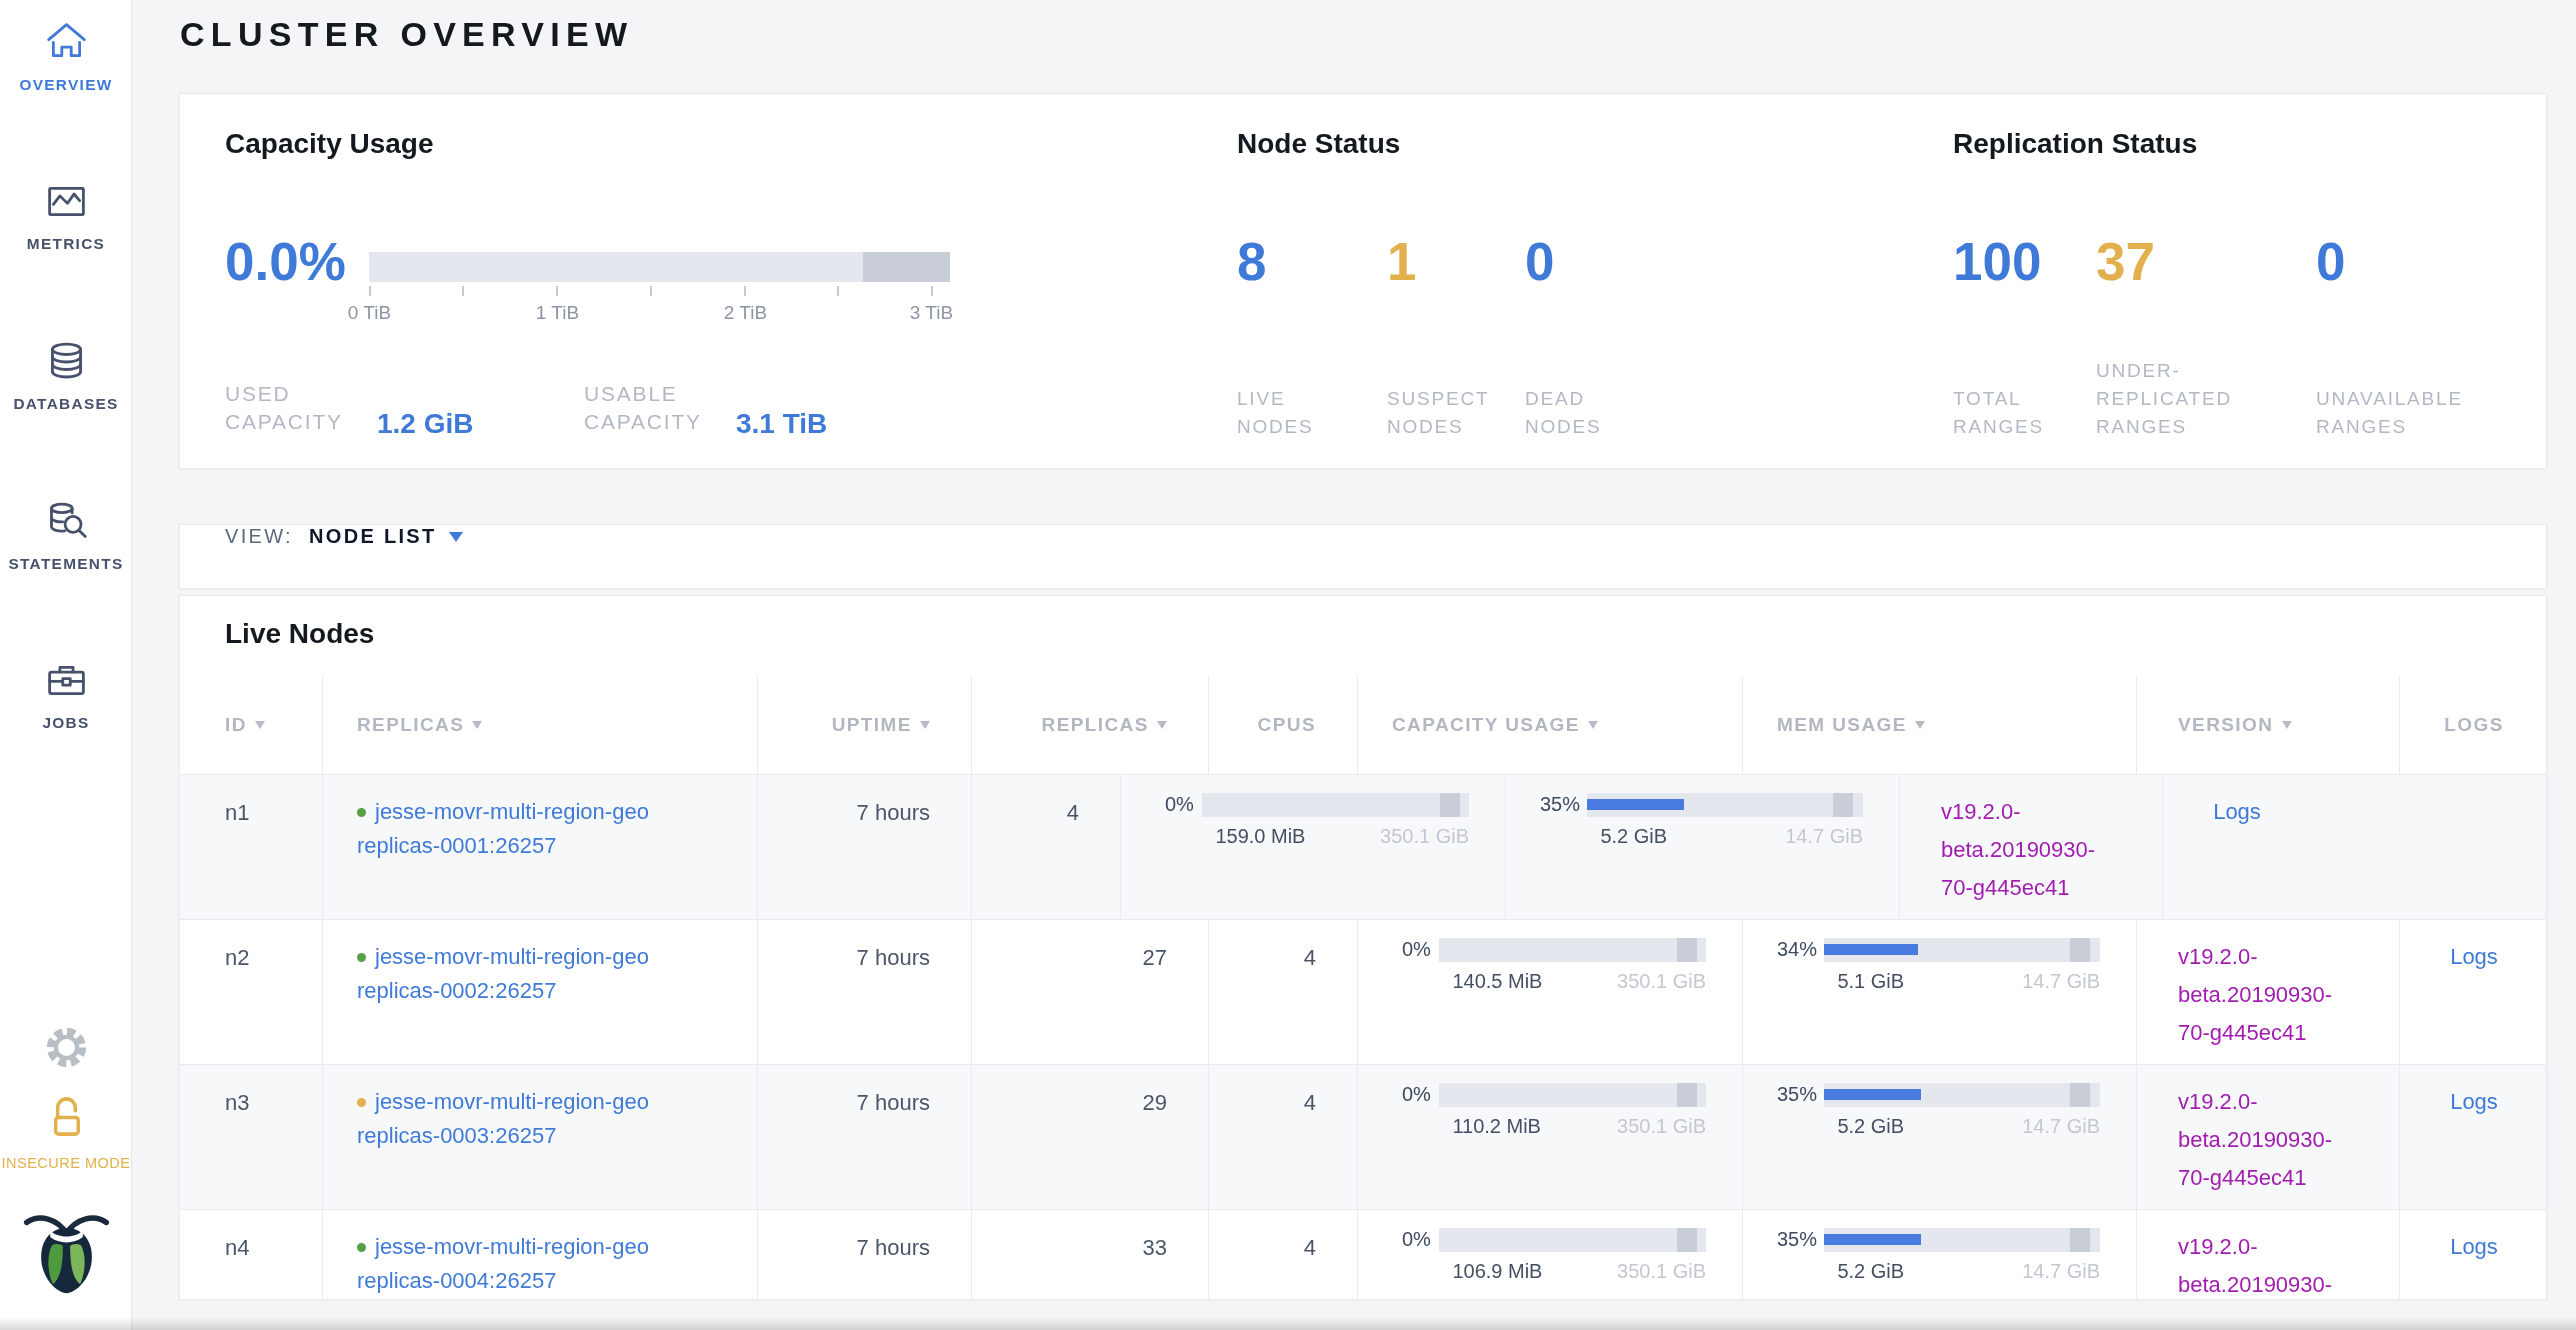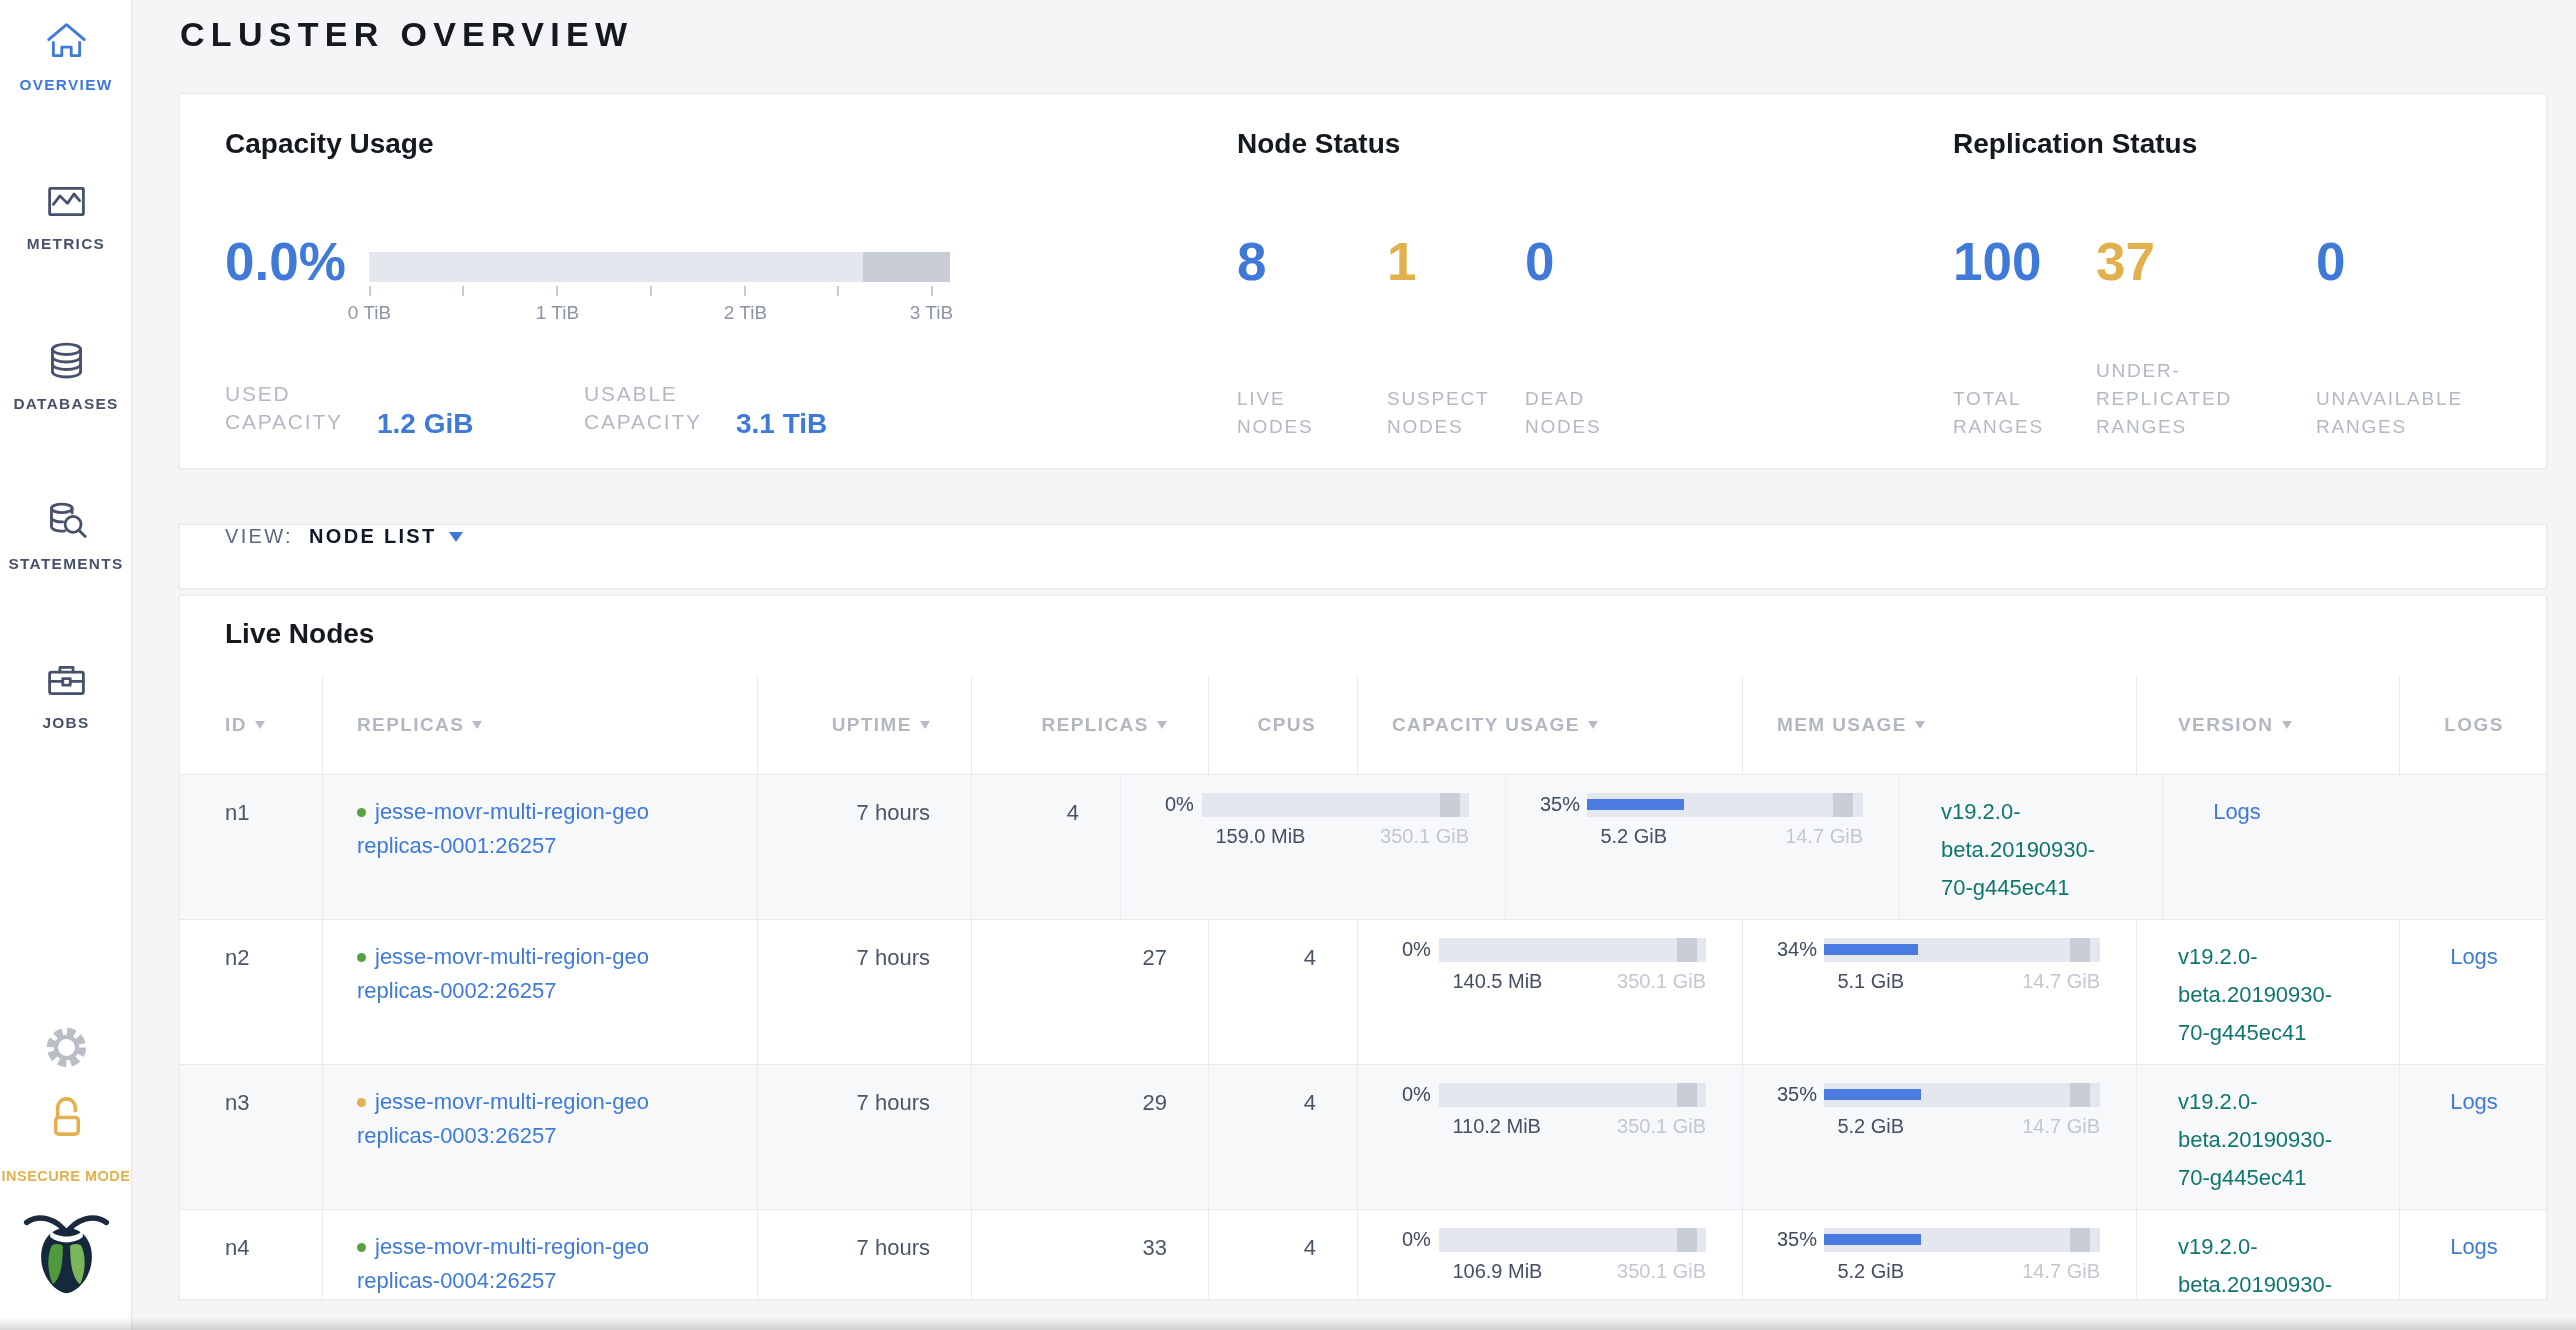--- a/index.html
+++ b/index.html
@@ -13,21 +13,21 @@
   .sidebar { position:absolute; left:0; top:0; width:132px; height:1331px;
     background:#ffffff; border-right:0.9px solid #e4e5e9; z-index:5; }
   .nav-item { position:absolute; left:0; width:132px; text-align:center;
     color:#47516b; cursor:pointer; }
   .nav-item.active { color:#3f7ad8; }
   .nav-icon { display:block; height:47px; }
   .nav-icon svg { display:inline-block; }
   .nav-label { margin-top:9px; font-size:15.4px; font-weight:bold;
     letter-spacing:1.3px; }
   .util-item { position:absolute; left:0; width:132px; text-align:center; }
-  .insecure-label { margin-top:25px; font-size:14.5px; font-weight:bold;
+  .insecure-label { margin-top:12px; font-size:14.5px; font-weight:normal;
     letter-spacing:0.5px; color:#e2b04c; }
   
   .page-title { position:absolute; left:180px; top:14.5px; font-size:34px;
     font-weight:bold; letter-spacing:6.3px; color:#14181f; }
   .panel { position:absolute; left:179px; width:2368px; background:#ffffff;
     border:0.9px solid #e8e9ec; box-shadow:0 0.9px 2.7px rgba(0,0,0,0.05); }
   .panel-summary { top:93px; height:376px; }
   .panel-view { top:524px; height:65px; }
   .panel-nodes { top:595px; height:705px; overflow:hidden; }
   .sec-title { position:absolute; top:34px; font-size:28px; font-weight:bold;
@@ -95,21 +95,21 @@
     text-align:right; padding-right:8.2px; }
   .gbar { position:relative; height:23.6px; background:#e4e7ee; flex:1; }
   .gfill { position:absolute; left:0; top:6.3px; height:11px; background:#4a7be0; }
   .gseg { position:absolute; top:0; height:100%; left:89%; width:7.5%;
     background:#c9cdd7; }
   .gvals { display:flex; justify-content:space-between; margin-left:55px;
     padding-left:5.4px; margin-top:8.2px; }
   .gused { font-size:20px; color:#454f63; }
   .gtotal { font-size:20px; color:#c3c7d2; }
   .td-ver { padding:18px 16.3px 0 41px; font-size:22px; line-height:38px;
-    color:#0f766e; }
+    color:#a21caf; }
   .td-ver span { display:block; }
   .td-logs { padding-top:23.6px; text-align:center; font-size:22px; }
   .logs-link { color:#3f7ad8; cursor:pointer; }
   
   .bottom-shade { position:absolute; left:0; bottom:0; width:2576px; height:14.5px;
     background:linear-gradient(to bottom, rgba(0,0,0,0), rgba(0,0,0,0.16));
     z-index:9; pointer-events:none; }
 </style>
 </head>
 <body>

